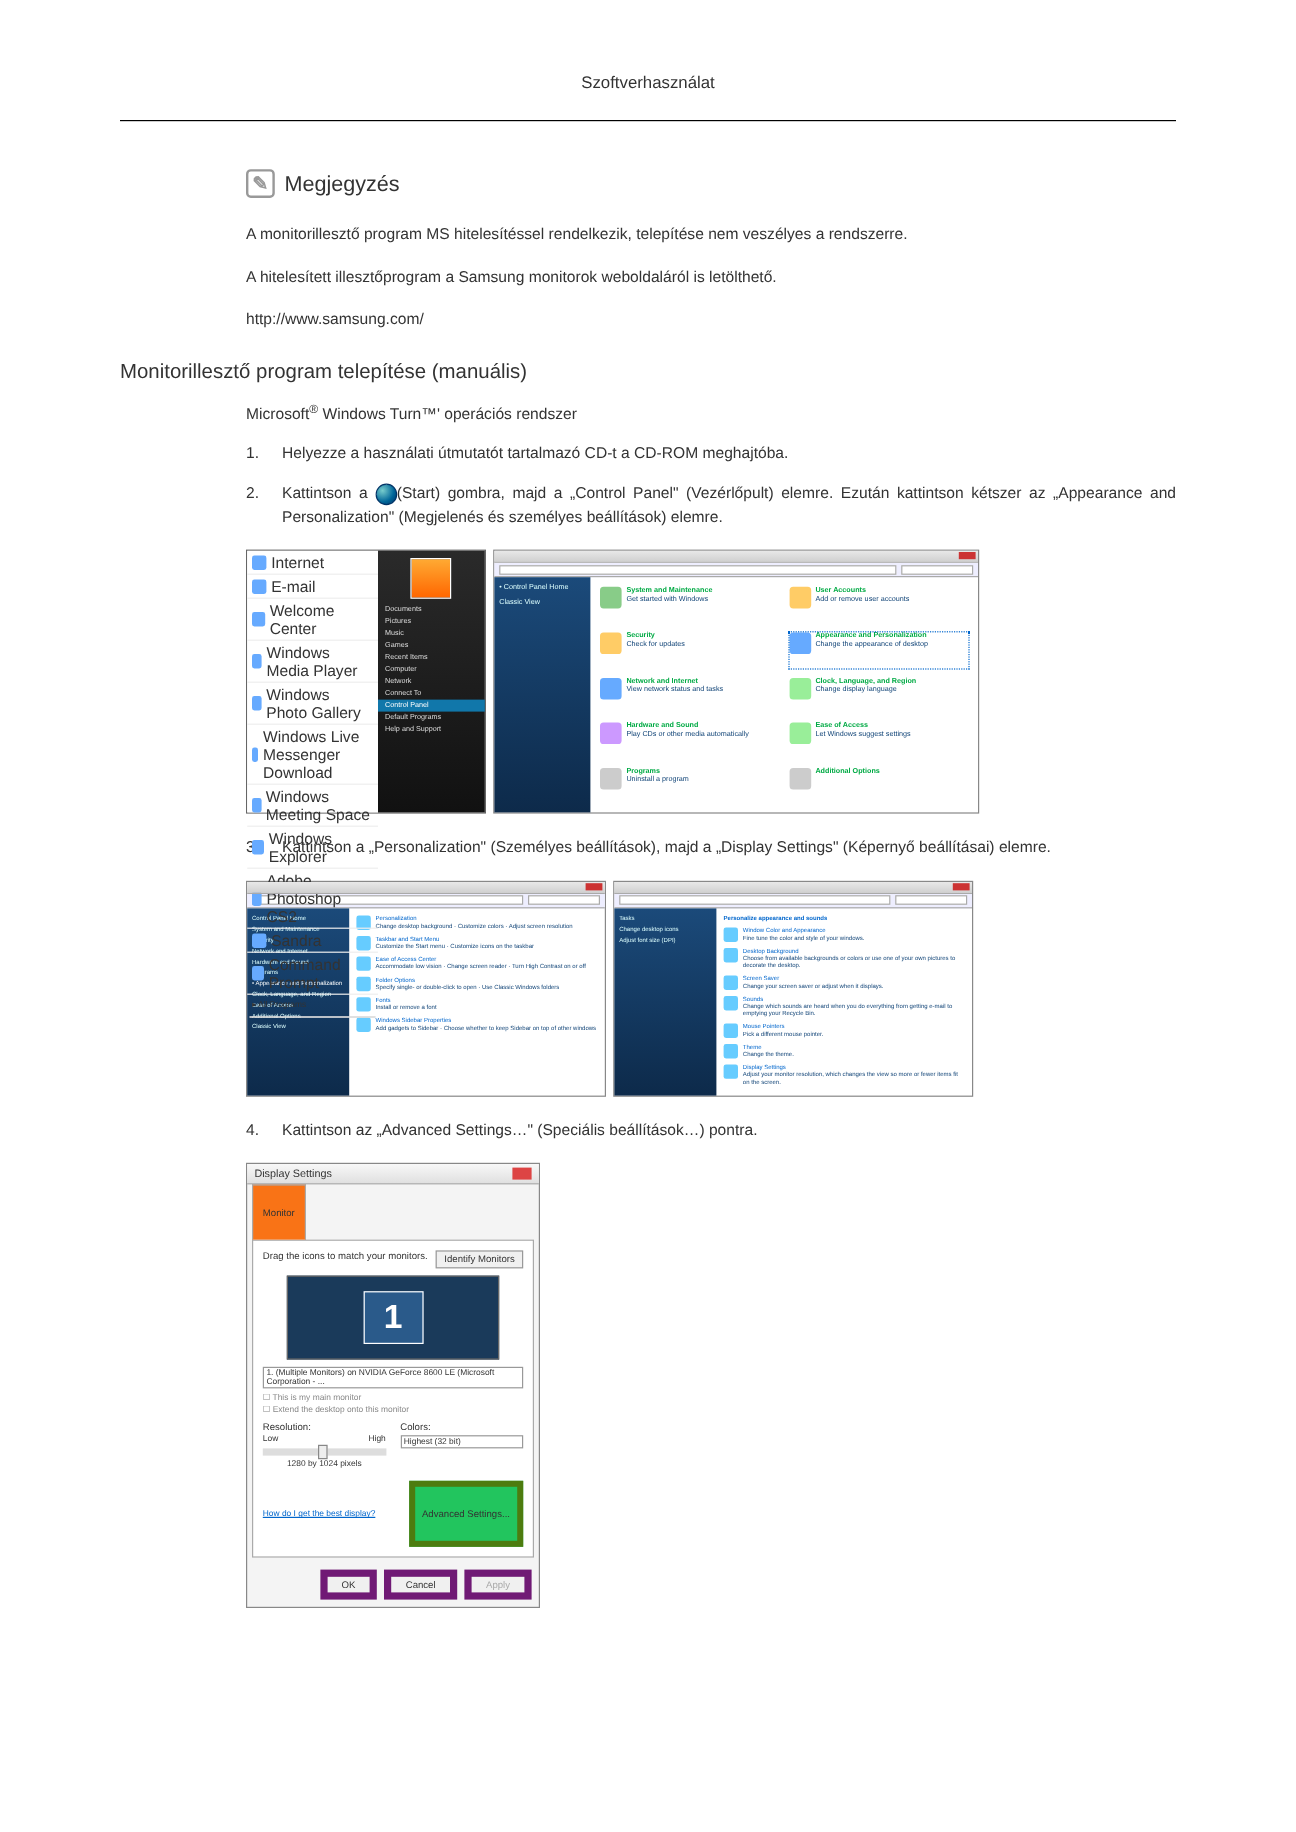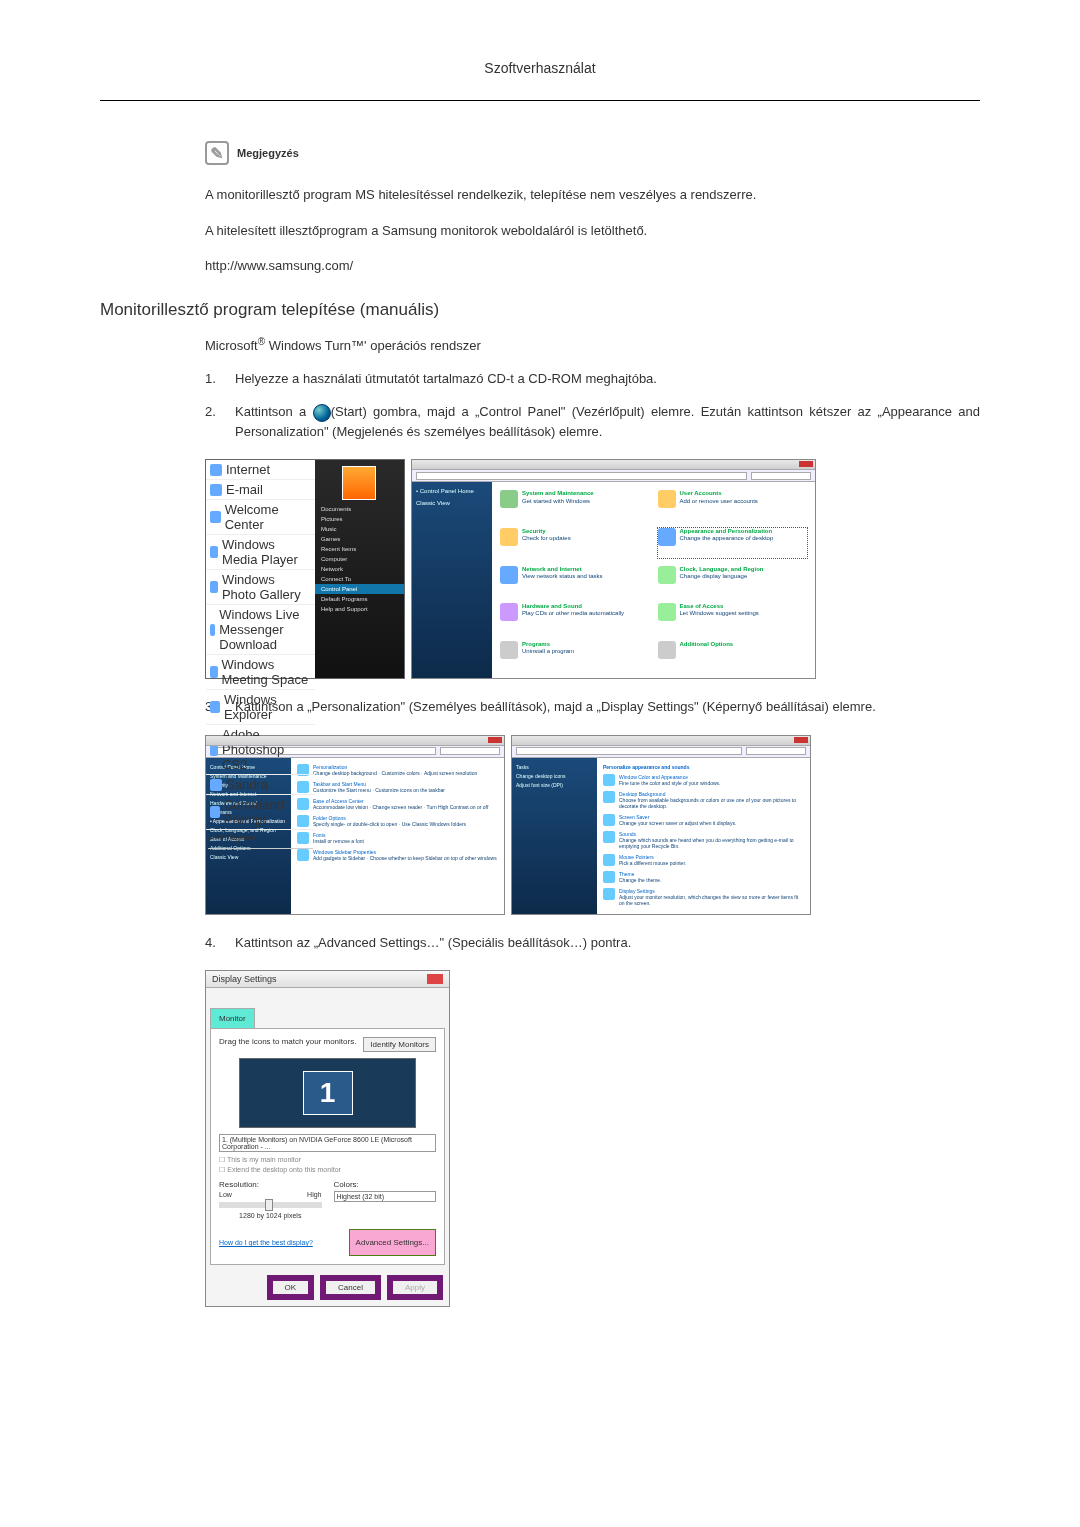--- a/index.html
+++ b/index.html
@@ -3,21 +3,21 @@
 <meta charset="utf-8">
 <style>
 *{margin:0;padding:0;box-sizing:border-box}
 body{font-family:Arial,Helvetica,sans-serif;font-size:13px;color:#333;background:#fff;width:1080px;margin:0 auto}
 .page{padding:60px 100px 40px 100px;min-height:1527px;position:relative}
 .header-title{text-align:center;font-size:14px;margin-bottom:24px}
 .header-line{border-top:1px solid #000;margin-bottom:40px}
 .note-block{margin-left:105px;margin-bottom:20px}
 .note-row{display:flex;align-items:center;gap:8px;margin-bottom:12px}
 .note-icon{width:24px;height:24px;display:inline-flex;align-items:center;justify-content:center;border:2px solid #999;border-radius:4px;color:#999;font-size:16px;font-weight:bold}
-.note-label{font-weight:bold;font-size:11px}
+.note-label{font-weight:normal;font-size:18px}
 .body-text{margin-left:105px;margin-bottom:16px;line-height:1.5;text-align:justify}
 .h2{font-weight:normal;font-size:17px;margin-top:24px;margin-bottom:16px}
 .subtext{margin-left:105px;margin-bottom:16px}
 .reg{font-size:10px;vertical-align:super}
 .ol{margin-left:105px;list-style:none}
 .ol>li{display:flex;gap:16px;margin-bottom:14px;line-height:1.5;text-align:justify}
 .ol .num{min-width:14px}
 .start-icon{display:inline-flex;width:18px;height:18px;background:radial-gradient(circle at 30% 30%,#7cc,#069 60%,#036);border-radius:50%;vertical-align:middle;border:1px solid #036}
 .screenshot{margin:18px 0 18px 105px}
 .ss2up{display:flex;gap:6px}
@@ -58,39 +58,39 @@
 .pers-side .sitem{margin-bottom:2px}
 .pers-main{flex:1;padding:6px;font-size:5px}
 .pers-main .pitem{display:flex;gap:4px;margin-bottom:5px}
 .pers-main .pi{width:12px;height:12px;background:#6cf;border-radius:2px;flex-shrink:0}
 .pers-main .pt{color:#147;line-height:1.2}
 .pers-main .pt .tt{color:#06c}
 
 .disp{width:245px;background:#f4f4f4;border:1px solid #888;font-size:9px}
 .disp .ttl{background:linear-gradient(#f8f8f8,#e0e0e0);padding:3px 6px;border-bottom:1px solid #aaa;display:flex;justify-content:space-between;align-items:center}
 .disp .ttl .cb{width:16px;height:10px;background:#d44}
-.disp .tab{padding:5px 8px;border-bottom:1px solid #ccc;font-size:8px;background:#5eead4;display:inline-block;border:1px solid #aaa;border-bottom:none;margin-left:4px;margin-top:20px}
+.disp .tab{padding:18px 8px;border-bottom:1px solid #ccc;font-size:8px;background:#f97316;display:inline-block;border:1px solid #aaa;border-bottom:none;margin-left:4px;margin-top:0}
 .disp .inner{background:#fff;border:1px solid #aaa;margin:0 4px 4px;padding:8px}
 .disp .drag{font-size:8px;margin-bottom:6px;display:flex;justify-content:space-between;align-items:flex-start}
 .disp .idbtn{border:1px solid #999;padding:2px 6px;background:#f0f0f0;font-size:8px}
 .disp .monbox{background:#1a3a5a;height:70px;margin:6px 20px;display:flex;align-items:center;justify-content:center;border:1px solid #666}
 .disp .monnum{background:#2a5a8a;color:#fff;font-size:28px;font-weight:bold;width:50px;height:44px;display:flex;align-items:center;justify-content:center;border:1px solid #fff}
 .disp .sel{width:100%;border:1px solid #999;font-size:7px;padding:1px 2px;margin-bottom:4px}
 .disp .chk{font-size:7px;color:#888;margin-bottom:2px}
 .disp .row2{display:flex;justify-content:space-between;gap:12px;margin-top:6px}
 .disp .row2>div{flex:1}
 .disp .lbl{font-size:8px;margin-bottom:2px}
 .disp .slider{height:6px;background:#ddd;position:relative;margin:4px 0}
 .disp .slider .th{position:absolute;left:45%;top:-3px;width:8px;height:12px;background:#eee;border:1px solid #888}
 .disp .slend{display:flex;justify-content:space-between;font-size:7px}
 .disp .res{text-align:center;font-size:7px;margin-top:2px}
 .disp .colsel{border:1px solid #999;font-size:7px;padding:1px 2px;width:100%}
 .disp .bottom{display:flex;justify-content:space-between;align-items:center;margin-top:10px}
 .disp .link{color:#06c;font-size:7px;text-decoration:underline}
-.disp .adv{border:1px solid #4d7c0f;padding:8px 6px;background:#f9a8d4;font-size:8px}
+.disp .adv{border:5px solid #4d7c0f;padding:18px 6px;background:#22c55e;font-size:8px}
 .disp .btns{display:flex;justify-content:flex-end;gap:6px;padding:6px}
 .disp .btn{border:6px solid #701a75;padding:2px 12px;background:#f0f0f0;font-size:8px}
 .disp .btn.dis{color:#aaa}
 .page-number{text-align:center;margin-top:30px;font-size:12px}
 </style>
 </head>
 <body>
 
 <div class="page">
   <div class="header-title">Szoftverhasználat</div>

